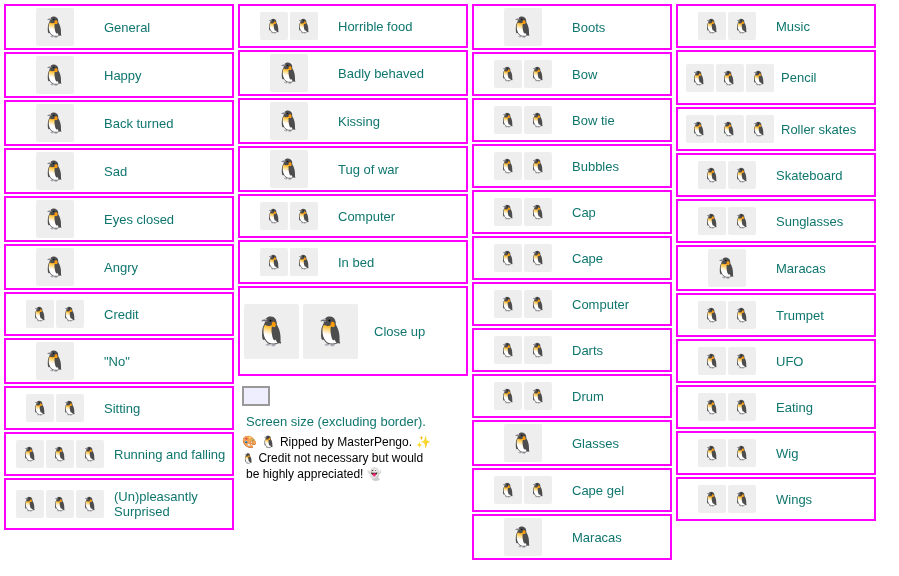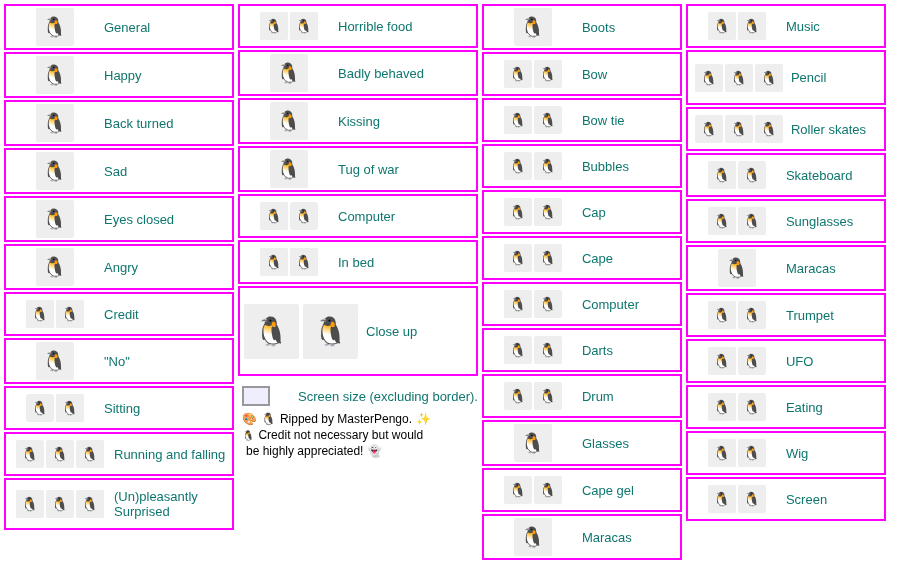--- a/index.html
+++ b/index.html
@@ -83,23 +83,22 @@
       background: #eee;
       border-radius: 2px;
       display: flex;
       align-items: center;
       justify-content: center;
       font-size: 28px;
     }
 
     .screen-size-box {
       display: flex;
-      flex-direction: row;
-      align-items: center;
-      gap: 24px;
+      flex-direction: column;
+      gap: 8px;
       margin-top: 4px;
     }
     .screen-size-rect {
       width: 28px;
       height: 20px;
       border: 2px solid #999;
       background: #eef;
     }
 
     .credit-box {
@@ -252,21 +251,21 @@
         <div class="sprite small">🐧</div>
       </div>
       <span class="label">In bed</span>
     </div>
 
     <div class="close-up-row">
       <div class="close-up-sprites">
         <div class="close-up-sprite">🐧</div>
         <div class="close-up-sprite">🐧</div>
       </div>
-      <span class="label" style="margin-left:8px;">Close up</span>
+      <span class="label" style="margin-left:16px;">Close up</span>
     </div>
 
     <div class="screen-size-box" style="margin-top:8px; margin-left:4px;">
       <div class="screen-size-rect"></div>
       <span class="label">Screen size (excluding border).</span>
     </div>
 
     <div class="credit-box" style="margin-left:4px; margin-top:4px;">
       <div class="credit-line">
         <span>🎨</span>
@@ -462,16 +461,16 @@
         <div class="sprite small">🐧</div>
       </div>
       <span class="label">Wig</span>
     </div>
 
     <div class="sprite-row">
       <div class="sprite-box">
         <div class="sprite small">🐧</div>
         <div class="sprite small">🐧</div>
       </div>
-      <span class="label">Screen</span>
+      <span class="label">Wings</span>
     </div>
   </div>
 </div>
 
 </body></html>

